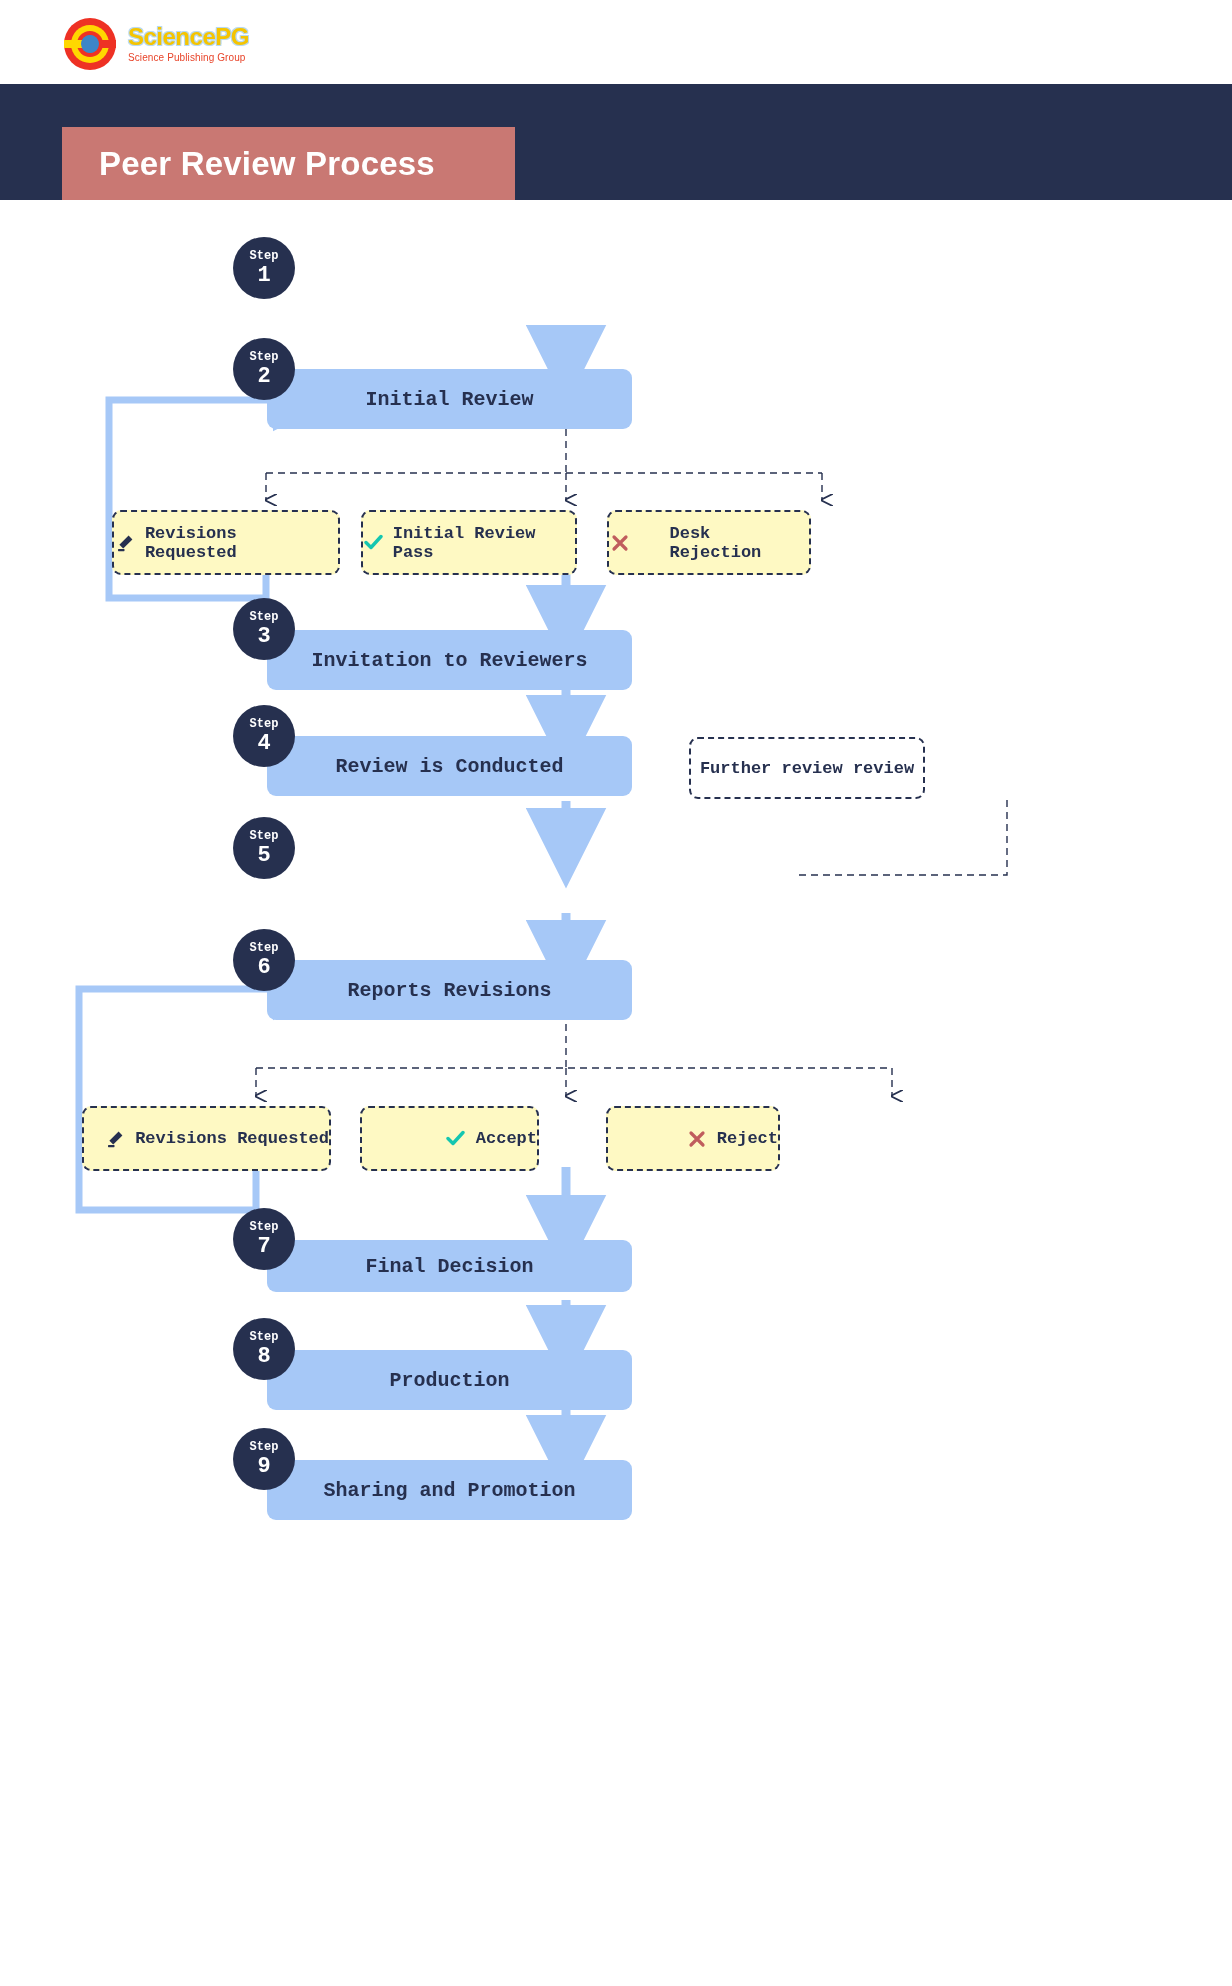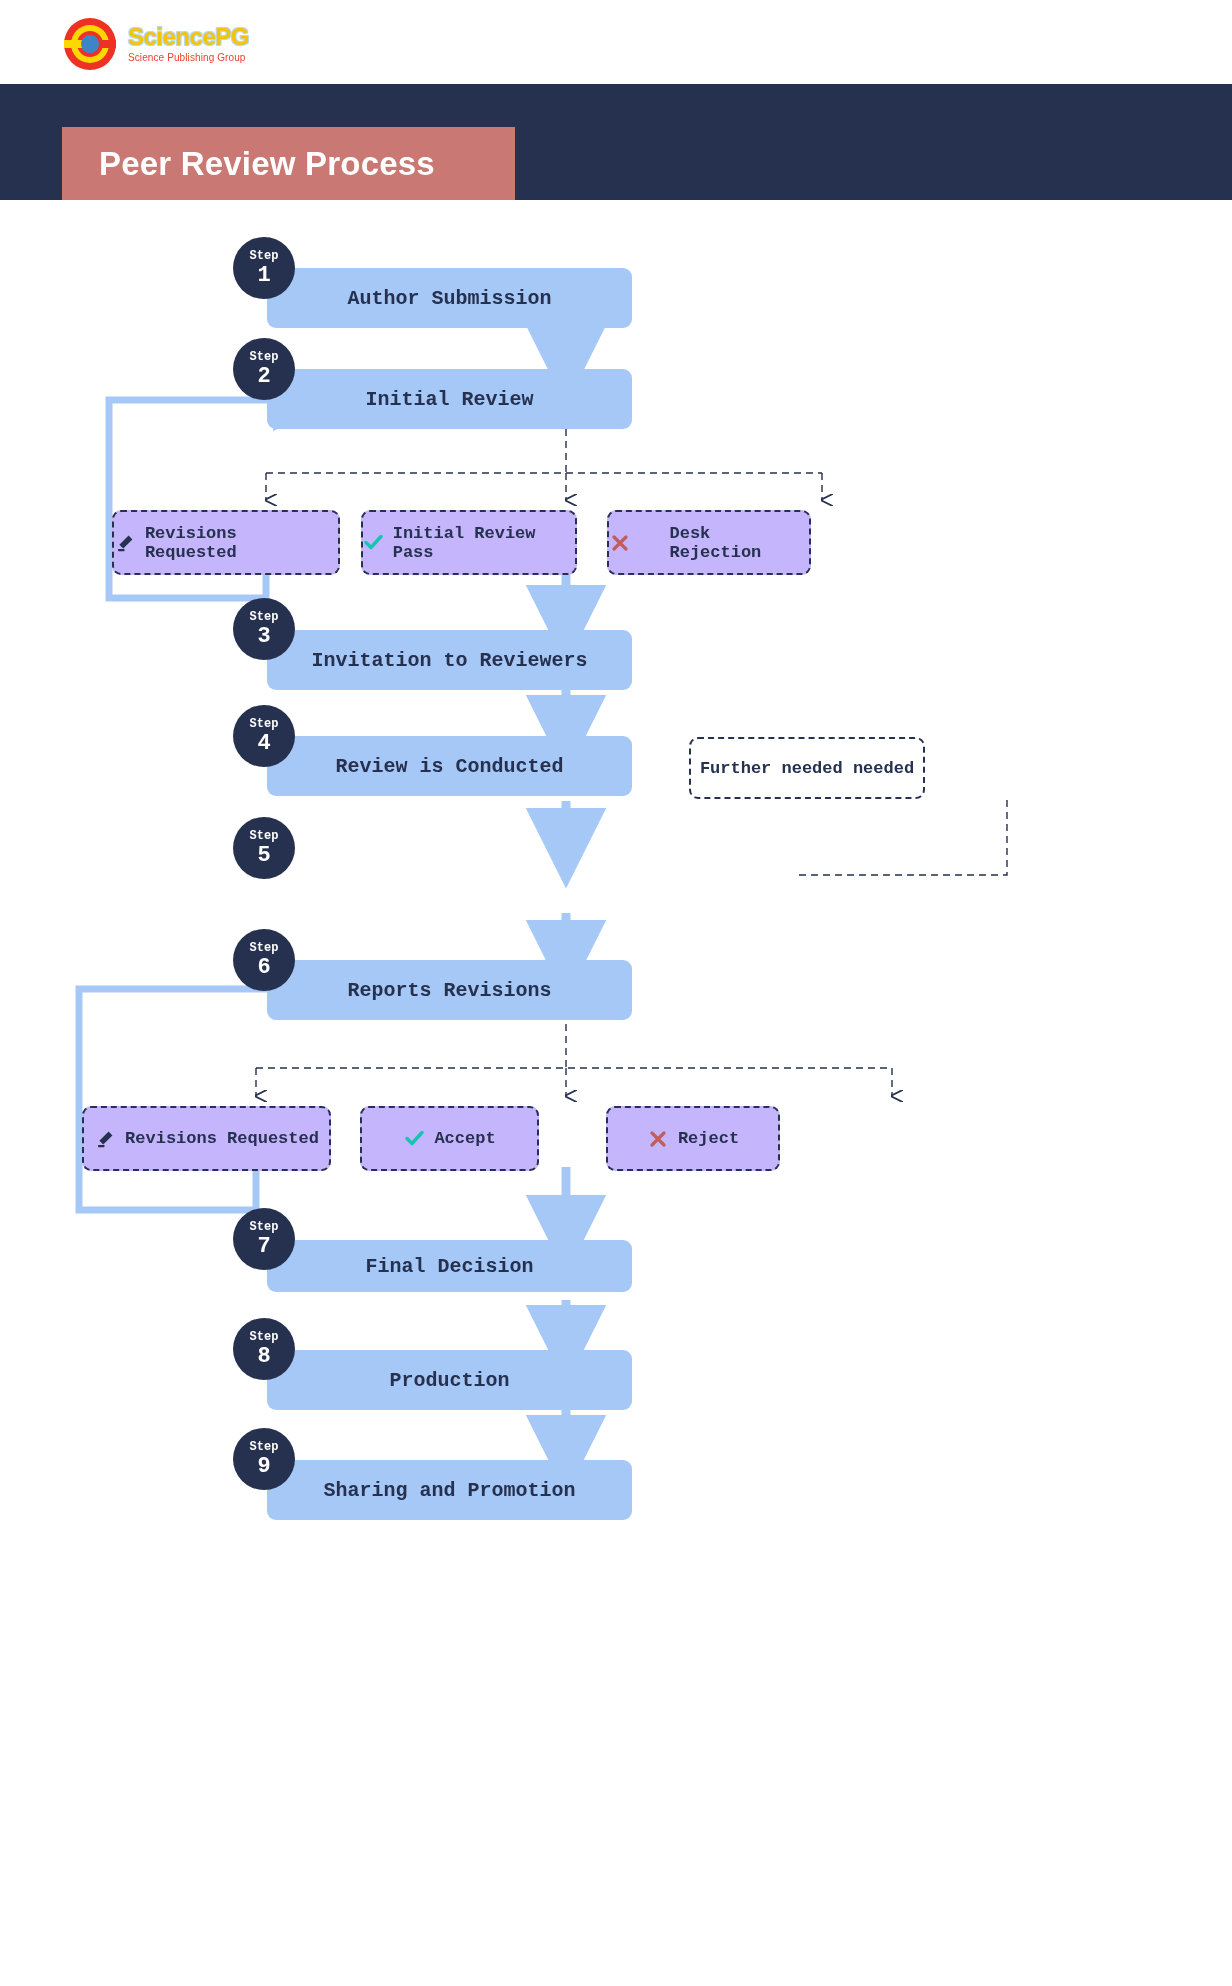--- a/index.html
+++ b/index.html
@@ -36,22 +36,22 @@
   
   .badge{position:absolute;width:62px;height:62px;border-radius:50%;
     background:#26304f;color:#ffffff;
     display:flex;flex-direction:column;align-items:center;justify-content:center;
     z-index:5;line-height:1;}
   .badge .b-s{font-size:12px;font-weight:bold;margin-bottom:3px;}
   .badge .b-n{font-size:22px;font-weight:bold;}
 
   
   .dbox{position:absolute;border:2px dashed #26304f;border-radius:9px;
-    display:flex;align-items:center;justify-content:center;gap:9px;
-    background:#c4b5fd;color:#26304f;font-size:17px;font-weight:bold;}
+    display:flex;align-items:center;justify-content:flex-end;gap:9px;
+    background:#fef9c3;color:#26304f;font-size:17px;font-weight:bold;}
   .dbox .ico{display:inline-flex;align-items:center;justify-content:center;width:22px;height:22px;}
 
   
   .note{position:absolute;border:2px dashed #26304f;border-radius:9px;background:#ffffff;
     display:flex;align-items:center;justify-content:center;
     color:#26304f;font-size:17px;font-weight:bold;}
 
   
   .conn{position:absolute;left:0;top:0;width:1232px;height:1786px;pointer-events:none;}
 </style>
@@ -131,23 +131,20 @@
 
     <line x1="562" y1="1100" x2="562" y2="1145" stroke="#a6c8f7" stroke-width="9" marker-end="url(#ah)"></line>
 
     <line x1="562" y1="1210" x2="562" y2="1255" stroke="#a6c8f7" stroke-width="9" marker-end="url(#ah)"></line>
   </svg>
 
   <div class="badge" style="left:229px;top:37px;">
     <span class="b-s">Step</span>
     <span class="b-n">1</span>
   </div>
-  <div class="pbox" style="left:263px;top:68px;width:365px;height:60px;">
-    <span>Author Submission</span>
-  </div>
 
   <div class="badge" style="left:229px;top:138px;">
     <span class="b-s">Step</span>
     <span class="b-n">2</span>
   </div>
   <div class="pbox" style="left:263px;top:169px;width:365px;height:60px;">
     <span>Initial Review</span>
   </div>
 
   <div class="dbox" style="left:108px;top:310px;width:224px;height:61px;">
@@ -188,21 +185,21 @@
 
   <div class="badge" style="left:229px;top:505px;">
     <span class="b-s">Step</span>
     <span class="b-n">4</span>
   </div>
   <div class="pbox" style="left:263px;top:536px;width:365px;height:60px;">
     <span>Review is Conducted</span>
   </div>
 
   <div class="note" style="left:685px;top:537px;width:232px;height:58px;">
-    <span>Further needed needed</span>
+    <span>Further review review</span>
   </div>
 
   <div class="badge" style="left:229px;top:617px;">
     <span class="b-s">Step</span>
     <span class="b-n">5</span>
   </div>
 
   <div class="badge" style="left:229px;top:729px;">
     <span class="b-s">Step</span>
     <span class="b-n">6</span>

